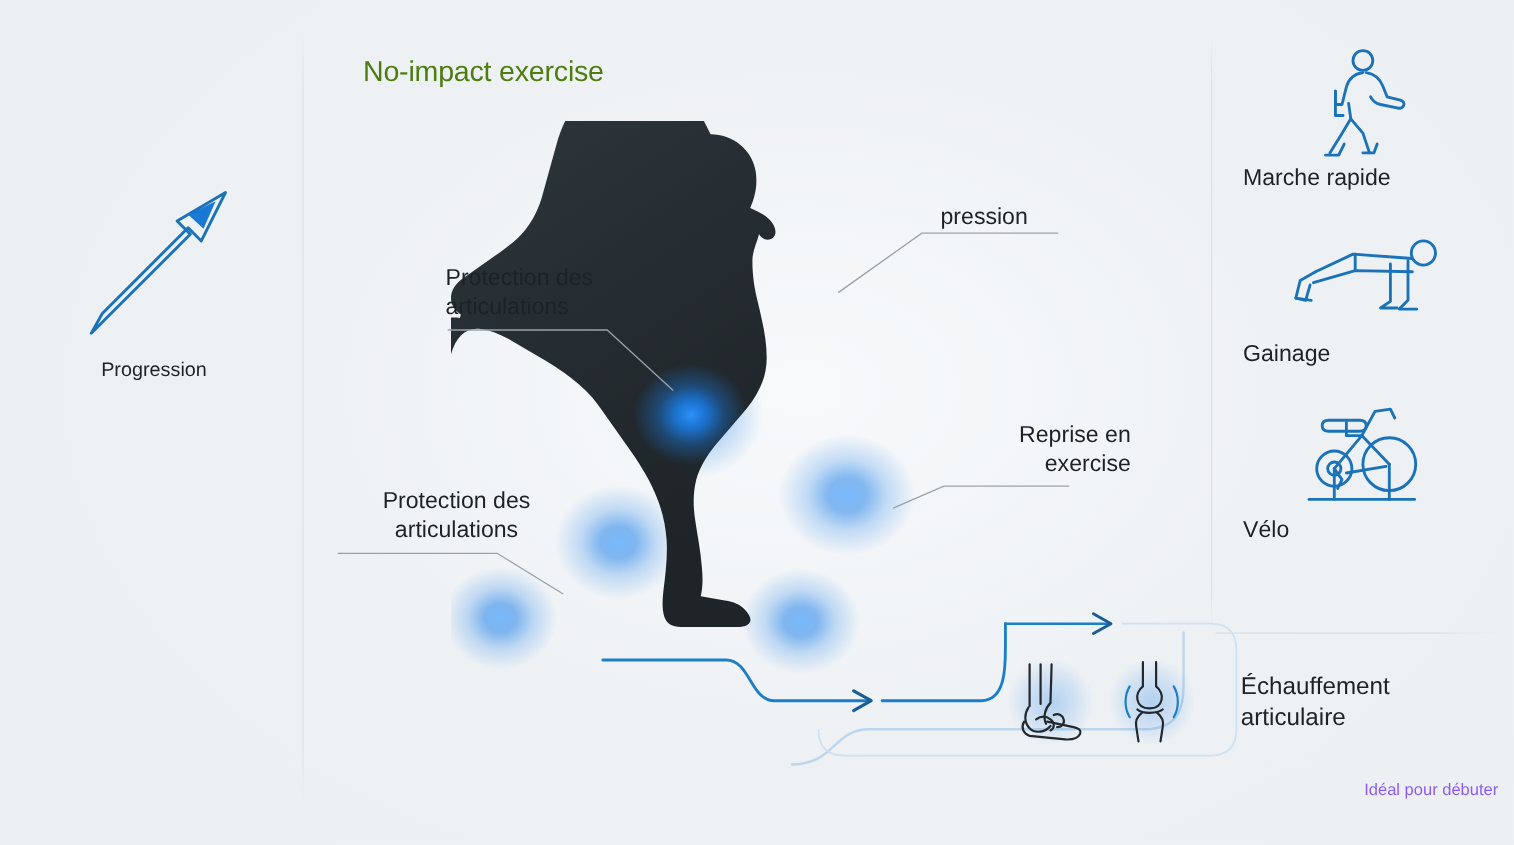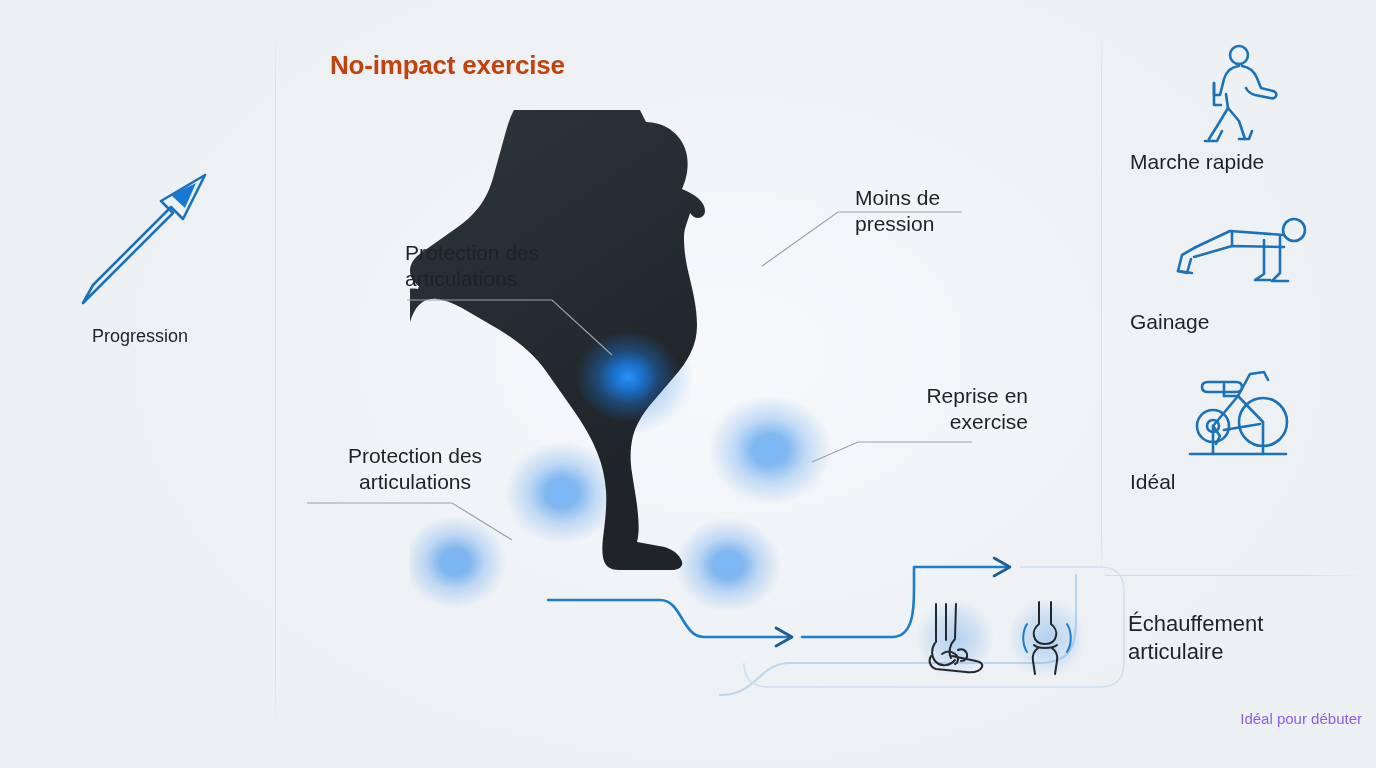--- a/index.html
+++ b/index.html
@@ -29,21 +29,21 @@
   .vrule.left{left:275px;top:30px;height:700px;}
   .vrule.right{left:1101px;top:30px;height:545px;}
   .hrule{
     position:absolute;height:1px;left:1105px;top:575px;width:262px;
     background:linear-gradient(to right,#d7dbe0 0%,#d7dbe0 75%,rgba(0,0,0,0) 100%);
   }
 
   
   .title{
     position:absolute;left:330px;top:50px;
-    font-size:26px;font-weight:700;letter-spacing:-0.2px;color:#c2410c;
+    font-size:26px;font-weight:400;letter-spacing:-0.2px;color:#4d7c0f;
   }
 
   
   .progression{position:absolute;left:40px;top:150px;width:200px;text-align:center;}
   .progression .pic{height:170px;display:flex;align-items:center;justify-content:center;}
   .progression .cap{font-size:18px;color:#1d2226;margin-top:6px;}
 
   
   .rail{position:absolute;left:1130px;top:40px;width:226px;}
   .rail-item{margin-bottom:26px;}
@@ -257,21 +257,20 @@
 
     <path d="M972 442 L858 442 L812 462" fill="none" stroke="#9aa2a9" stroke-width="1.2"></path>
   </svg>
 
   <div class="anno a-protection-top">
     <div>Protection des</div>
     <div>articulations</div>
   </div>
 
   <div class="anno a-moins">
-    <div>Moins de</div>
     <div>pression</div>
   </div>
 
   <div class="anno a-protection-bottom">
     <div>Protection des</div>
     <div>articulations</div>
   </div>
 
   <div class="anno a-reprise">
     <div>Reprise en</div>
@@ -386,18 +385,18 @@
             <path d="M45 60 L70 30 L95 56"></path>
             <path d="M70 30 L56 30"></path>
             <path d="M56 30 L56 18"></path>
             <path d="M40 16 l28 0 c4 0 6 2 6 5 c0 3 -2 5 -6 5 l-28 0 c-4 0 -6 -2 -6 -5 c0 -3 2 -5 6 -5 Z"></path>
             <path d="M70 30 L82 8 L96 6 L100 14"></path>
             <path d="M45 60 L52 70 L48 78"></path>
             <path d="M56 64 L92 58"></path>
           </g>
         </svg>
       </div>
-      <div class="cap">Idéal</div>
+      <div class="cap">Vélo</div>
     </div>
 
   </div>
 
 </div>
 
 </body></html>

